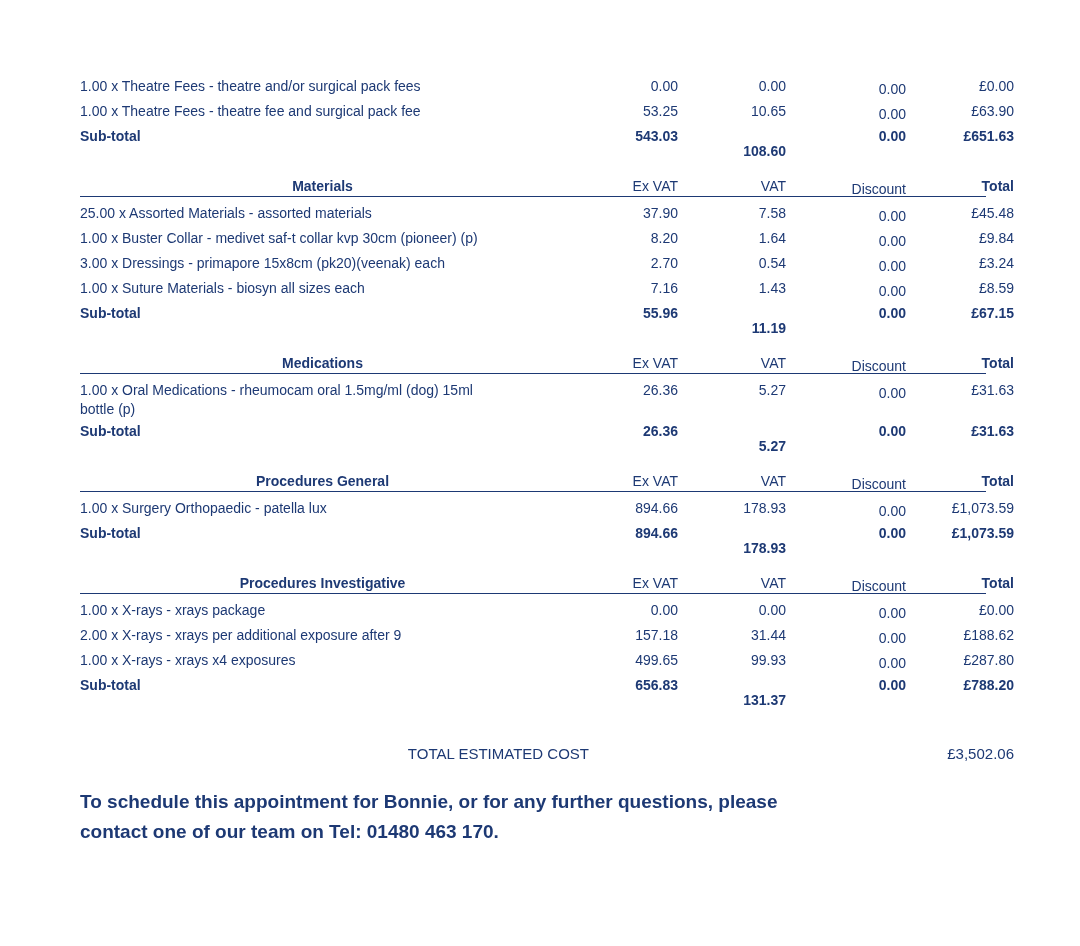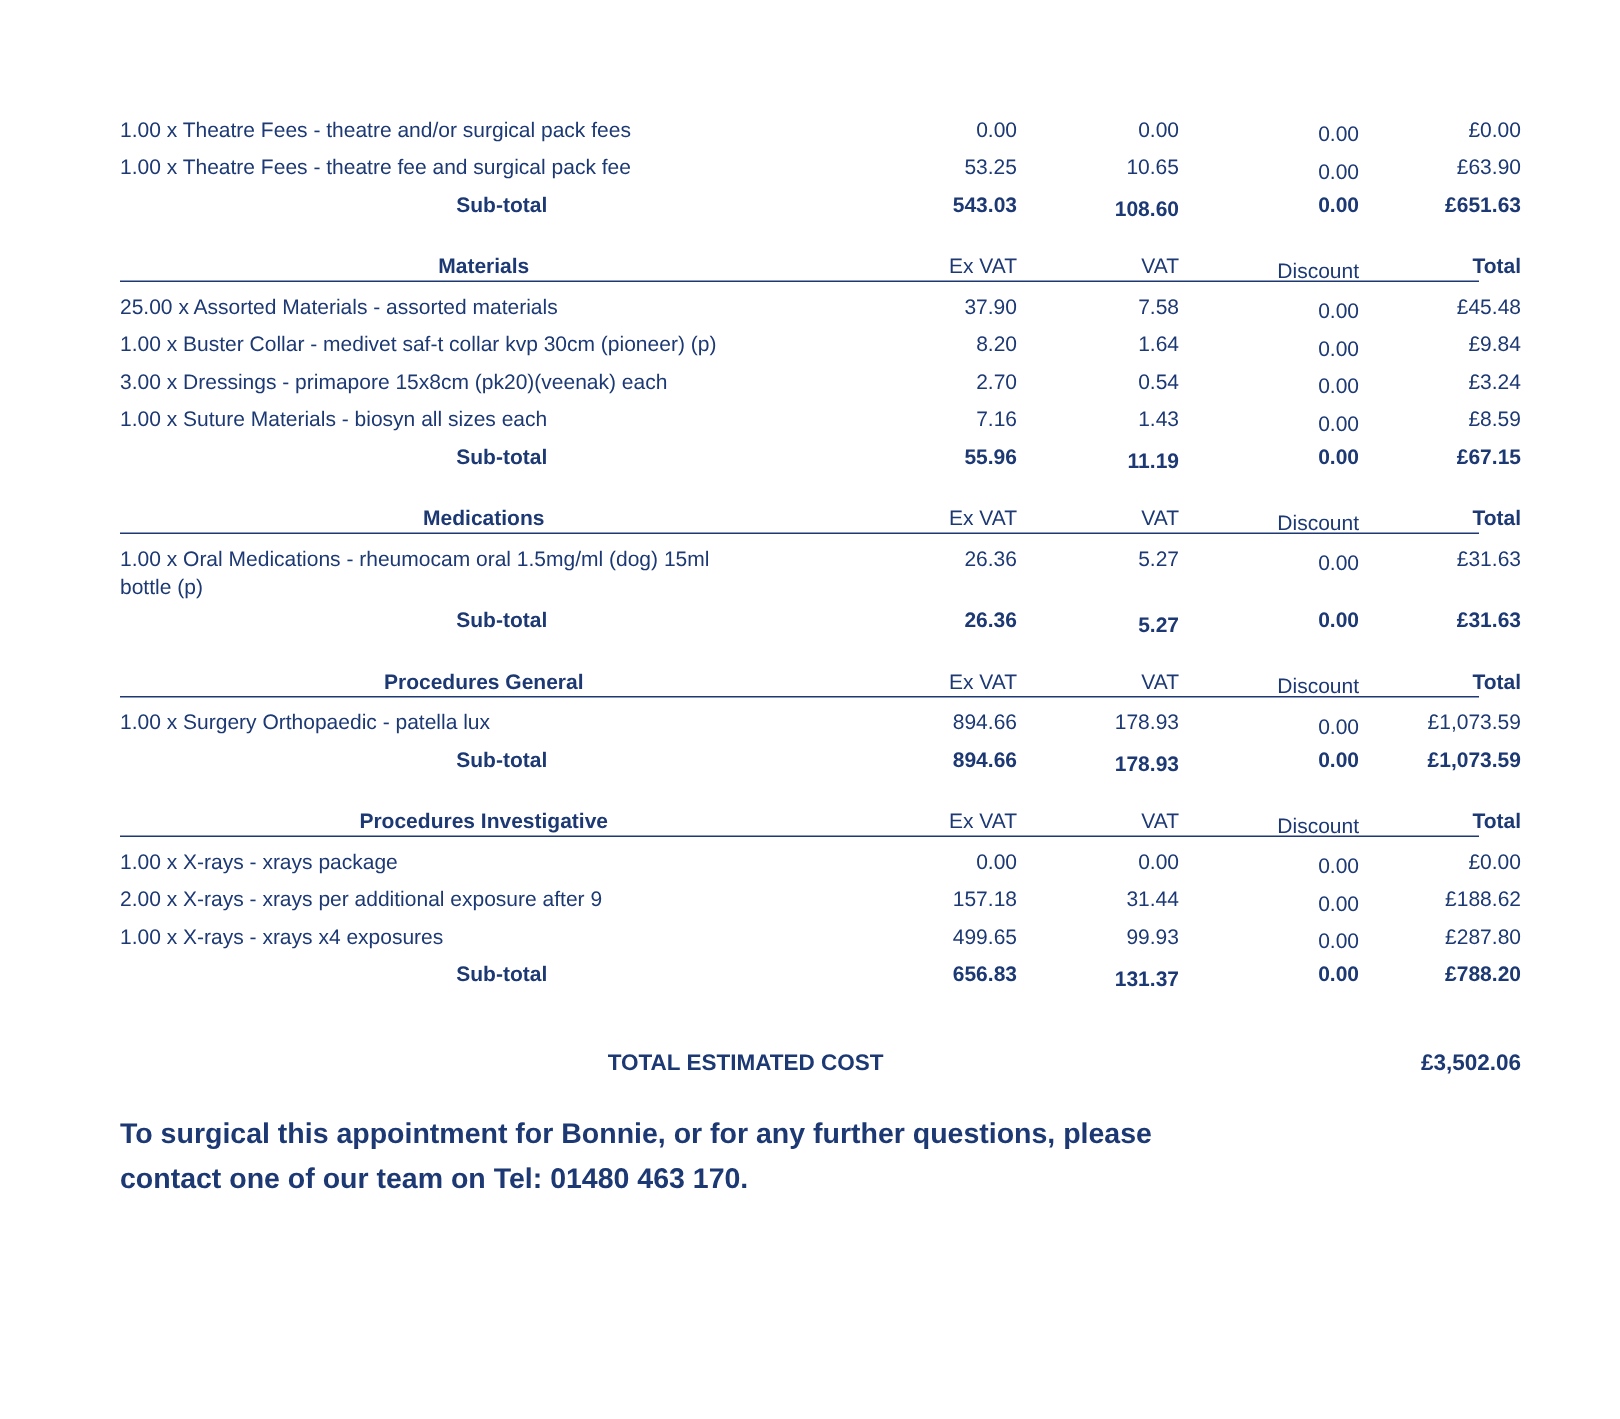--- a/index.html
+++ b/index.html
@@ -35,33 +35,33 @@
     border-bottom: 1.5px solid var(--rule);
     margin-bottom: 4px;
     align-items: end;
   }
   .section { margin-top: 17px; }
   .section:first-child { margin-top: 0; }
   .section-title { font-weight: bold; text-align: center; }
   .col-h.total { font-weight: bold; }
 
   .subtotal-row { font-weight: bold; }
-  .subtotal-row .desc { text-align: center; padding-right: 0; }
+  .subtotal-row .desc { text-align: left; padding-right: 0; }
 
   
   .item-row .discount,
   .header-row .discount { transform: translateY(3px); }
-  .subtotal-row .vat    { transform: translateY(3px); }
+  .subtotal-row .vat    { transform: translateY(3px); margin-top: 12px; }
 
   .grand-total-row {
     display: grid;
     grid-template-columns: 509px 89px 108px 120px 108px;
     margin-top: 37px;
     min-height: 25px;
-    font-weight: bold;
+    font-weight: normal;
   }
   .gt-label { font-size: 15px; text-align: right; line-height: 19px; }
   .gt-value { grid-column: 5; font-size: 15px; text-align: right; line-height: 19px; }
 
   .footer {
     margin-top: 18px;
     max-width: 880px;
   }
   .footer-line {
     font-size: 19px;
@@ -247,16 +247,16 @@
     </div>
   </section>
 </div>
 
   <div class="grand-total-row">
     <div class="gt-label">TOTAL ESTIMATED COST</div>
     <div class="gt-value">£3,502.06</div>
   </div>
 
   <div class="footer" id="footer-lines">
-      <div class="footer-line">To surgical this appointment for Bonnie, or for any further questions, please</div>
+      <div class="footer-line">To schedule this appointment for Bonnie, or for any further questions, please</div>
       <div class="footer-line">contact one of our team on Tel: 01480 463 170.</div>
     </div>
 </div>
 
 </body></html>

